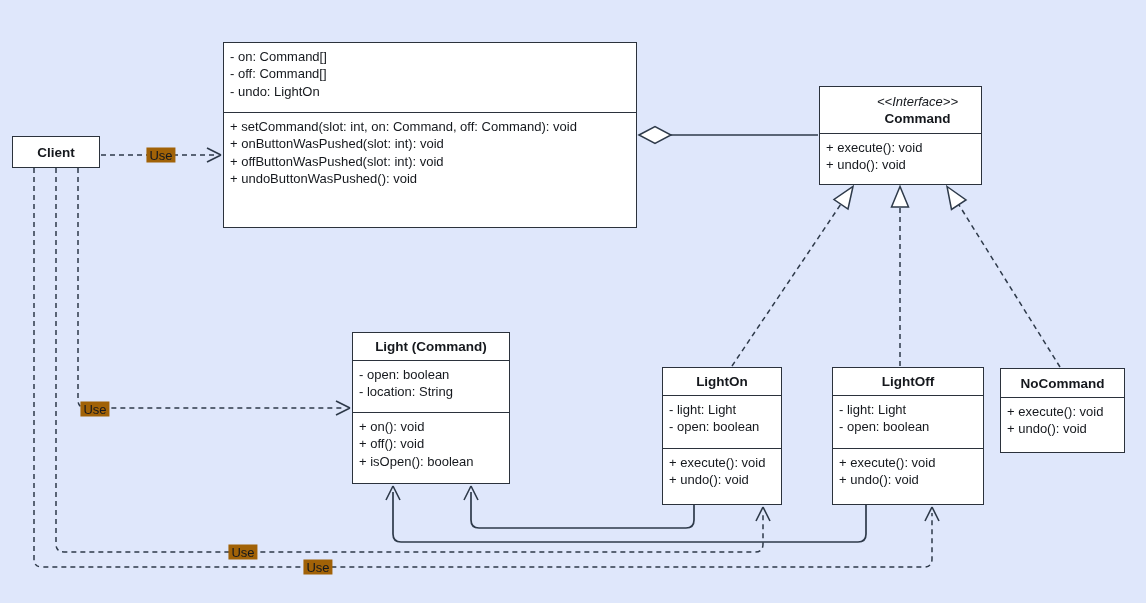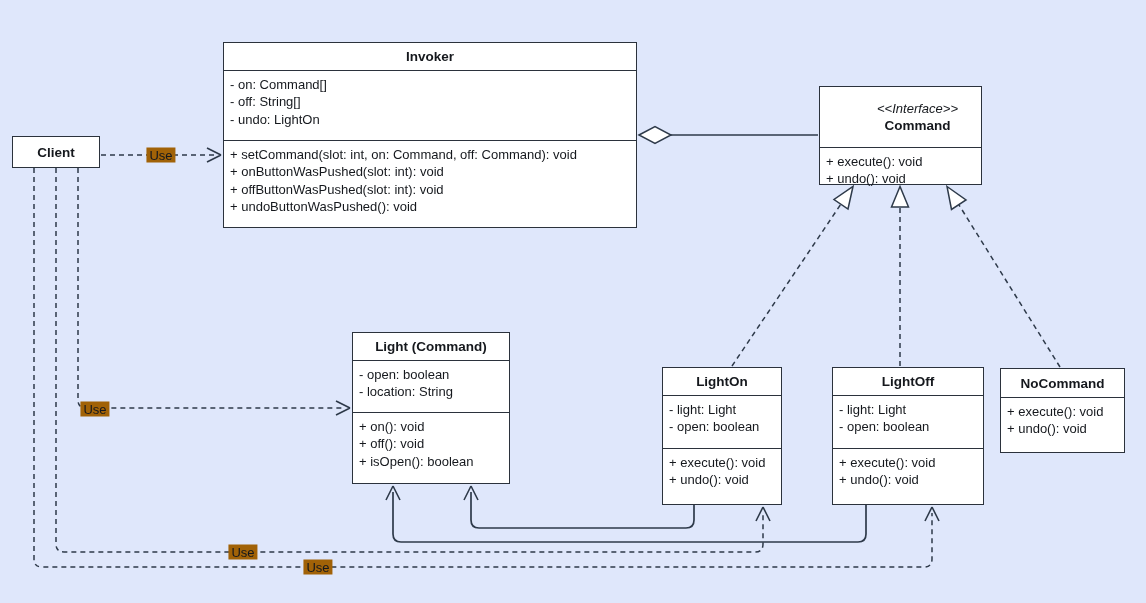--- a/index.html
+++ b/index.html
@@ -94,36 +94,35 @@
       <path class="solid" d="M866 504 V534 Q866 542 858 542 H401 Q393 542 393 534 V492"></path>
       <path class="arrow-open" d="M393 486 L386 500 M393 486 L400 500"></path>
     </g>
   </svg>
 
   <div class="uml-box" style="left:12px; top:136px; width:88px; height:32px;">
     <div class="uml-title solo">Client</div>
   </div>
 
   <div class="uml-box" style="left:223px; top:42px; width:414px; height:186px;">
-    <div class="uml-title" style="height:28px;">Invoker</div>
     <div class="uml-sec" style="height:70px;">
       <div class="uml-line">- on: Command[]</div>
-      <div class="uml-line">- off: String[]</div>
+      <div class="uml-line">- off: Command[]</div>
       <div class="uml-line">- undo: LightOn</div>
     </div>
     <div class="uml-sec last">
       <div class="uml-line">+ setCommand(slot: int, on: Command, off: Command): void</div>
       <div class="uml-line">+ onButtonWasPushed(slot: int): void</div>
       <div class="uml-line">+ offButtonWasPushed(slot: int): void</div>
       <div class="uml-line">+ undoButtonWasPushed(): void</div>
     </div>
   </div>
 
   <div class="uml-box" style="left:819px; top:86px; width:163px; height:99px;">
-    <div class="uml-title" style="height:61px;padding-left:34px;">
+    <div class="uml-title" style="height:47px;padding-left:34px;">
       <span class="stereotype">&lt;&lt;Interface&gt;&gt;</span>
       <span>Command</span>
     </div>
     <div class="uml-sec last">
       <div class="uml-line">+ execute(): void</div>
       <div class="uml-line">+ undo(): void</div>
     </div>
   </div>
 
   <div class="uml-box" style="left:352px; top:332px; width:158px; height:152px;">

